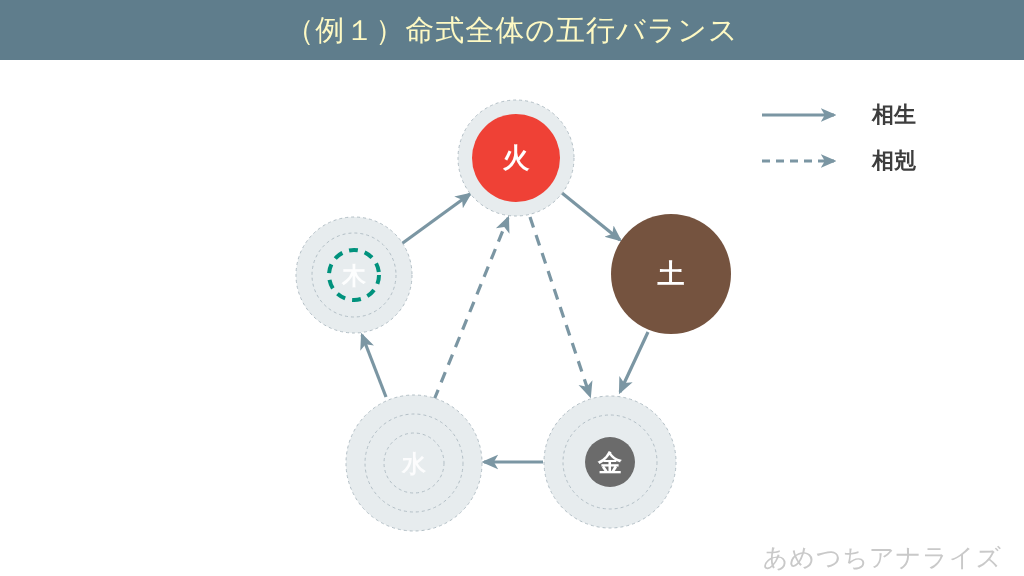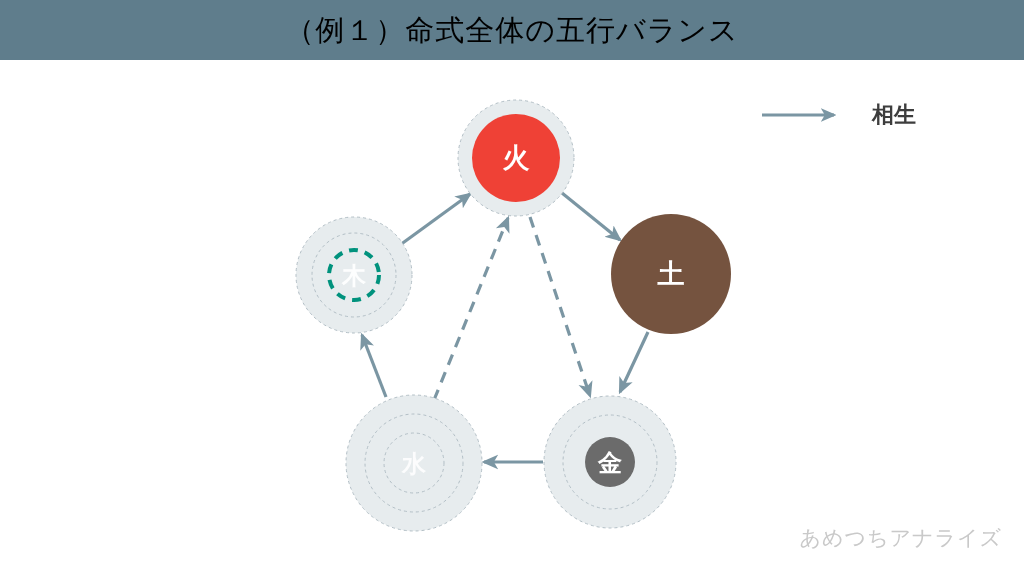--- a/index.html
+++ b/index.html
@@ -23,21 +23,21 @@
     top: 0;
     width: 1024px;
     height: 60px;
     background: #5f7d8c;
     display: flex;
     align-items: center;
     justify-content: center;
     box-sizing: border-box;
   }
   #header-title {
-    color: #000000;
+    color: #fef9c3;
     font-size: 29px;
     letter-spacing: 1px;
     font-weight: 400;
     white-space: nowrap;
     line-height: 1;
   }
 
   
   #diagram-canvas {
     position: absolute;
@@ -80,22 +80,22 @@
     color: #3d3d3d;
     margin-left: 26px;
     white-space: nowrap;
     line-height: 1;
   }
 
   
   #watermark {
     position: absolute;
     right: 22px;
-    bottom: 24px;
-    font-size: 21px;
+    bottom: 2px;
+    font-size: 25px;
     color: #c9c9c9;
     letter-spacing: 1px;
     white-space: nowrap;
   }
 
   .node-label {
     font-family: "Liberation Sans", "DejaVu Sans", sans-serif;
     font-weight: 700;
     fill: #ffffff;
   }
@@ -160,16 +160,24 @@
 
   <div id="legend">
     <div class="legend-row">
       <div class="legend-swatch">
         <svg width="86" height="22" viewBox="0 0 86 22">
           <line x1="2" y1="11" x2="74" y2="11" stroke="#7b96a3" stroke-width="3" marker-end="url(#arrow-solid)"></line>
         </svg>
       </div>
       <div class="legend-label">相生</div>
     </div>
+    <div class="legend-row">
+      <div class="legend-swatch">
+        <svg width="86" height="22" viewBox="0 0 86 22">
+          <line x1="2" y1="11" x2="74" y2="11" stroke="#7b96a3" stroke-width="3" stroke-dasharray="8 6" marker-end="url(#arrow-dashed)"></line>
+        </svg>
+      </div>
+      <div class="legend-label">相剋</div>
+    </div>
   </div>
 
   <div id="watermark">あめつちアナライズ</div>
 </div>
 
 </body></html>

